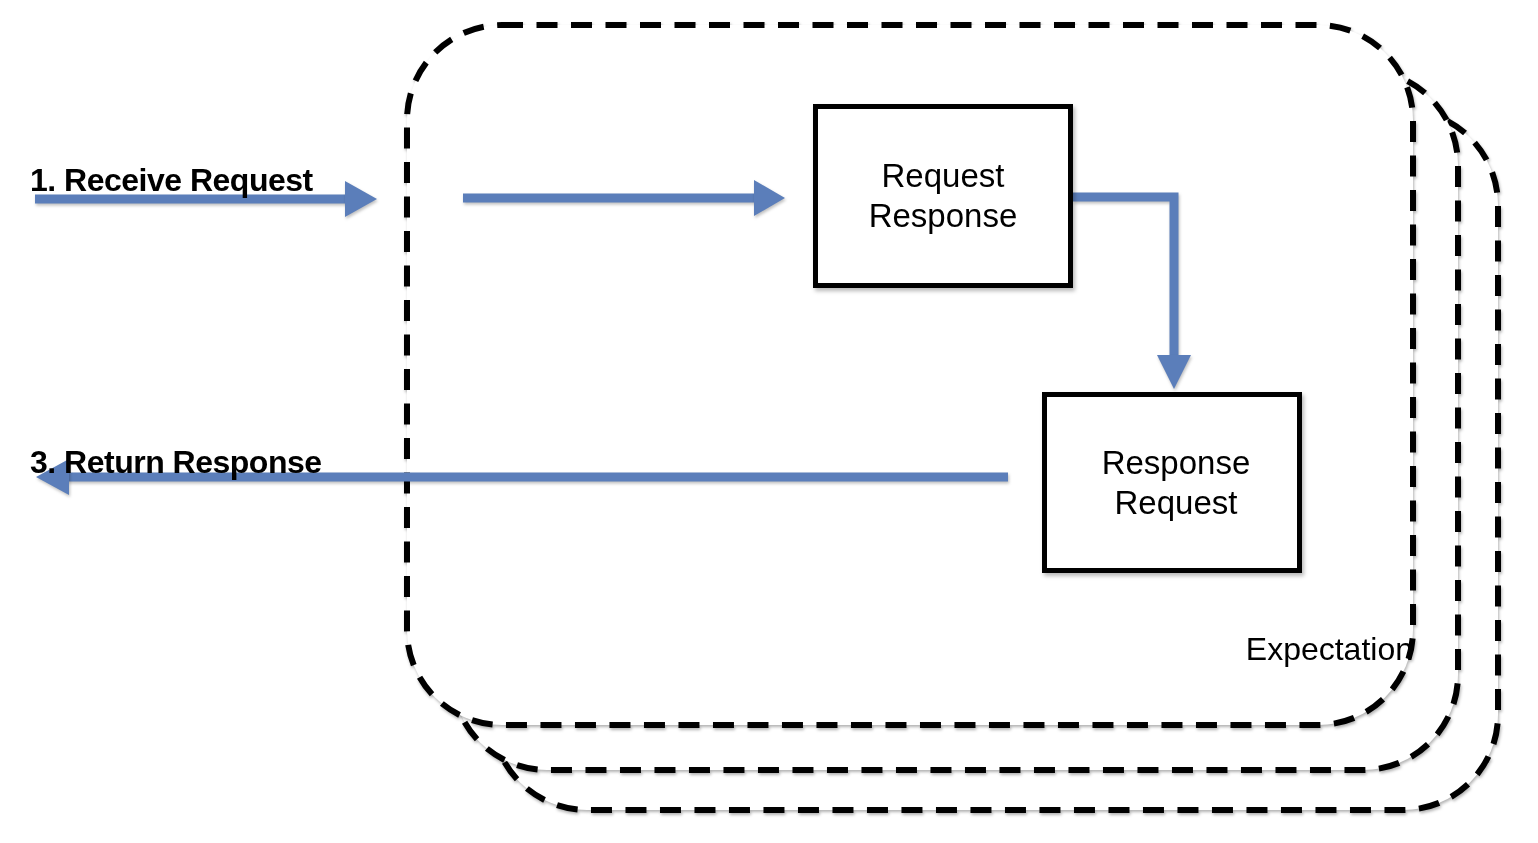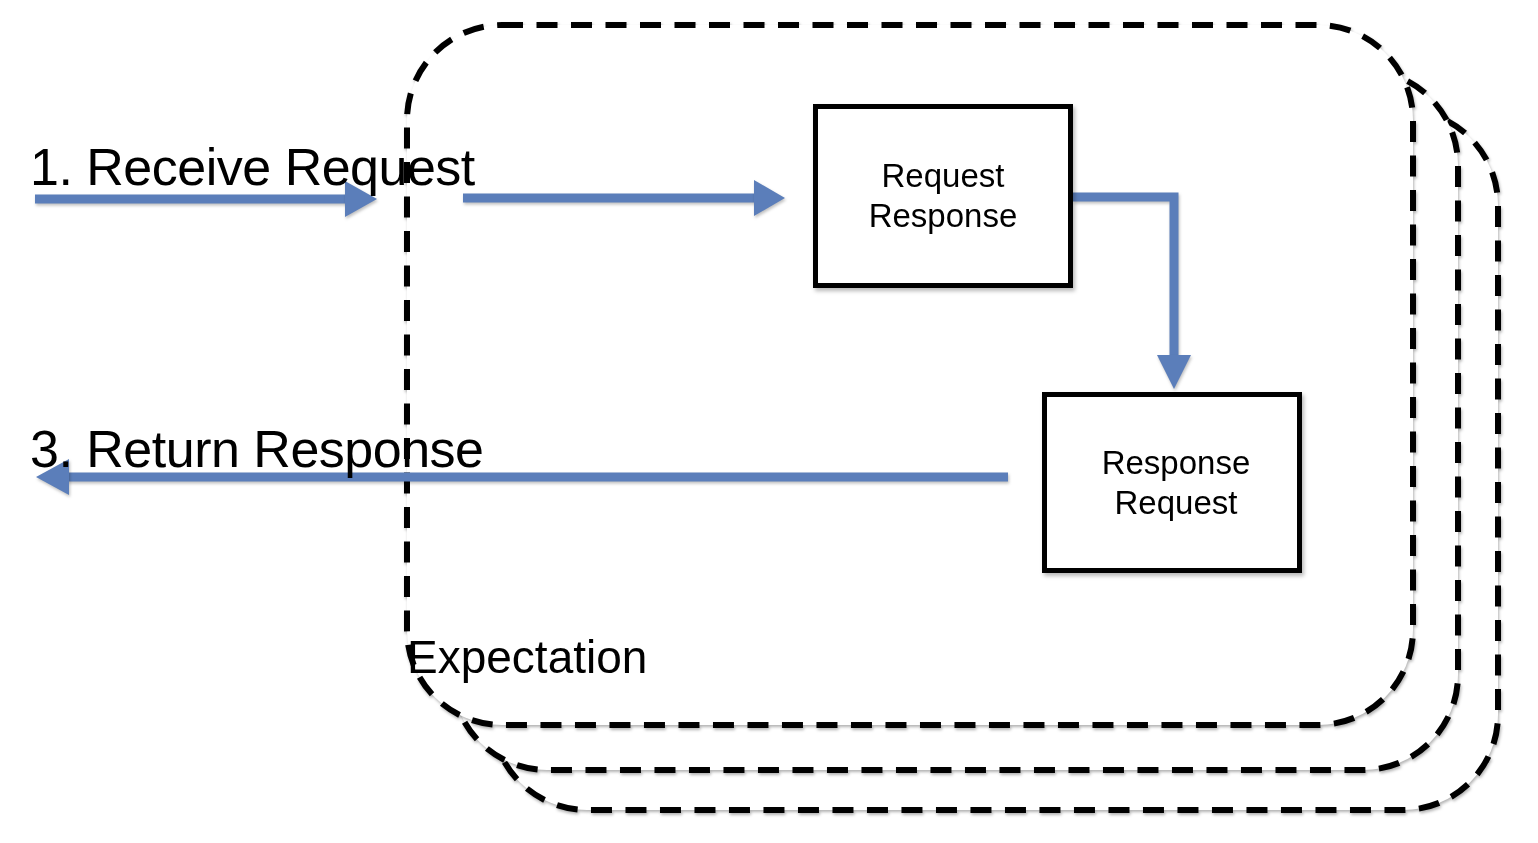--- a/index.html
+++ b/index.html
@@ -38,25 +38,26 @@
   }
   .arrow-head {
     fill: #5b7eba;
     stroke: none;
     filter: drop-shadow(1px 2px 1.5px rgba(0,0,0,0.25));
   }
   .step-label {
     position: absolute;
     z-index: 2;
     color: #000000;
-    font-size: 52px;
-    font-weight: 400;
+    font-size: 32px;
+    font-weight: 700;
     letter-spacing: -0.5px;
     line-height: 1.05;
     white-space: nowrap;
+    margin-top: 24px;
   }
   .node-box {
     position: absolute;
     z-index: 2;
     box-sizing: border-box;
     background: #ffffff;
     border: 5px solid #000000;
     box-shadow: 2px 3px 4px rgba(0,0,0,0.28);
     display: flex;
     flex-direction: column;
@@ -67,22 +68,22 @@
     line-height: 1.2;
     color: #000000;
   }
   .node-box span { display: block; }
   .expectation-label {
     position: absolute;
     z-index: 2;
     left: 407px;
     top: 632px;
     width: 1006px;
-    text-align: left;
-    font-size: 46px;
+    text-align: right;
+    font-size: 32px;
     line-height: 1.1;
     color: #000000;
   }
   #label-step1 { left: 30px;  top: 140px; }
   #label-step2 { left: 463px; top: 142px; }
   #label-step3 { left: 30px;  top: 422px; }
   #box-request-matcher { left: 813px;  top: 104px; width: 260px; height: 184px; }
   #box-response-action { left: 1042px; top: 392px; width: 260px; height: 181px; padding-left: 8px; }
 </style>
 </head>

